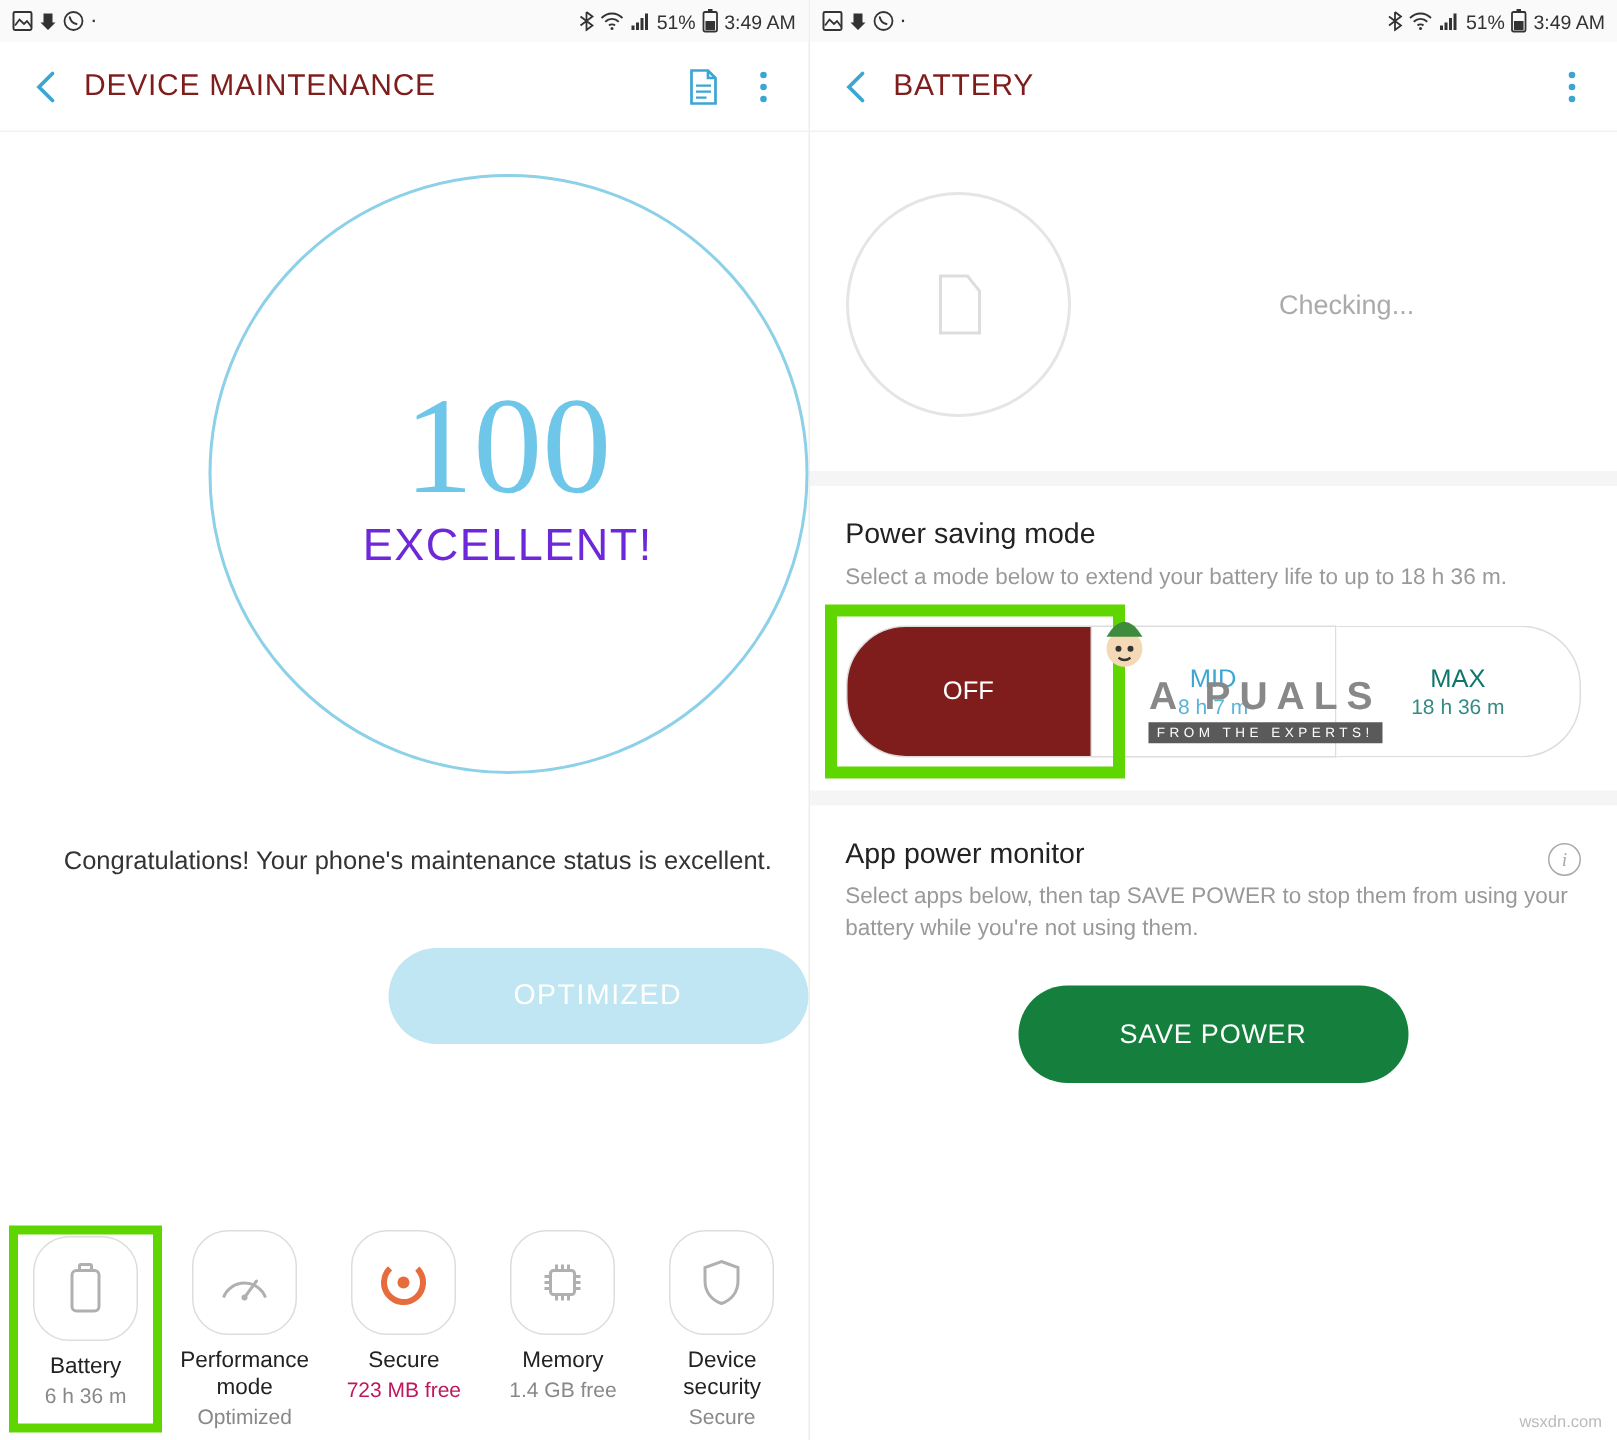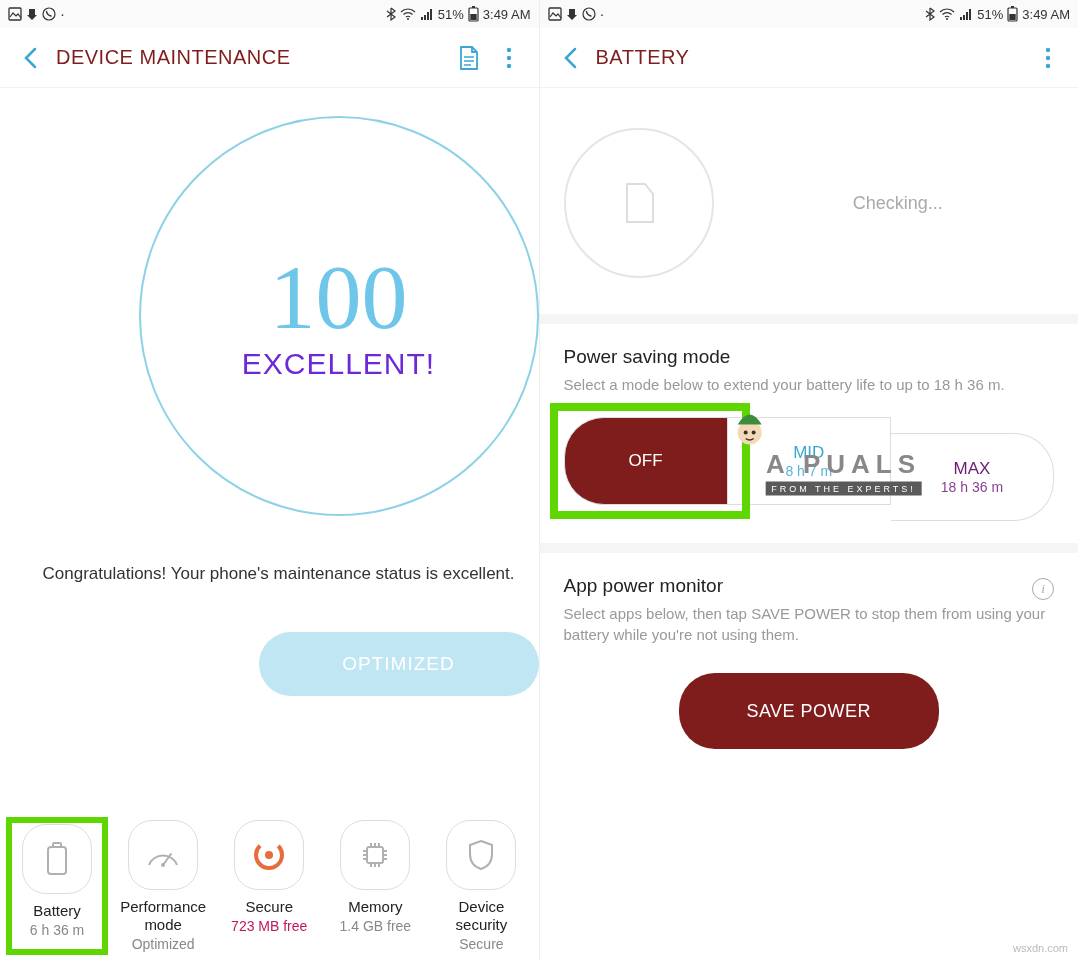--- a/index.html
+++ b/index.html
@@ -38,26 +38,26 @@
   .small-circle { width: 150px; height: 150px; border-radius: 50%; border: 2px solid #e5e5e5; display: flex; align-items: center; justify-content: center; margin-right: 28px; }
   .doc-ic { color: #ccc; }
   .checking { flex: 1; text-align: center; font-size: 18px; color: #aaa; }
   .section { padding: 22px 24px; border-bottom: 10px solid #f5f5f5; }
   .sec-title { font-size: 19px; color: #222; margin-bottom: 6px; }
   .sec-desc { font-size: 15px; color: #999; line-height: 1.4; }
   .mode-row { display: flex; gap: 0; margin-top: 22px; position: relative; }
   .mode-pill { flex: 1; height: 88px; border: 1px solid #ddd; display: flex; flex-direction: column; align-items: center; justify-content: center; font-size: 17px; position: relative; background: #fff; }
   .mode-pill.off { background: #7f1d1d; color: #fff; border-radius: 40px 0 0 40px; }
   .mode-pill.mid { color: #3ba6d3; border-left: none; }
-  .mode-pill.max { color: #701a75; border-radius: 0 40px 40px 0; border-left: none; margin-top: 16px; }
+  .mode-pill.max { color: #0f766e; border-radius: 0 40px 40px 0; border-left: none; }
   .mode-sub { font-size: 14px; opacity: 0.85; }
   .hi-box { position: absolute; border: 8px solid #5fd600; pointer-events: none; }
   .apm-head { display: flex; align-items: center; }
   .info-ic { width: 22px; height: 22px; border: 1.5px solid #aaa; border-radius: 50%; display: flex; align-items: center; justify-content: center; font-family: serif; font-style: italic; font-size: 13px; color: #aaa; margin-left: auto; }
-  .save-btn { margin: 28px auto 20px auto; width: 260px; height: 76px; border-radius: 36px; background: #7f1d1d; color: #fff; display: flex; align-items: center; justify-content: center; font-size: 18px; letter-spacing: 0.5px; }
+  .save-btn { margin: 28px auto 20px auto; width: 260px; height: 65px; border-radius: 36px; background: #15803d; color: #fff; display: flex; align-items: center; justify-content: center; font-size: 18px; letter-spacing: 0.5px; }
   .watermark { position: absolute; top: 50%; left: 50%; transform: translate(-50%, -50%); pointer-events: none; }
   .wm-text { font-family: sans-serif; font-size: 26px; color: #888; letter-spacing: 6px; font-weight: bold; text-align: center; }
   .wm-sub { font-family: sans-serif; font-size: 9px; letter-spacing: 3px; color: #bbb; text-align: center; background: #5a5a5a; color: #fff; padding: 2px 6px; margin-top: 2px; }
   .wm-wiz { width: 48px; height: 48px; position: absolute; right: 148px; top: -46px; }
   .footer-wm { position: absolute; bottom: 6px; right: 10px; font-family: sans-serif; font-size: 11px; color: #bbb; }
   svg { display: block; }
 </style>
 </head>
 <body>
 

